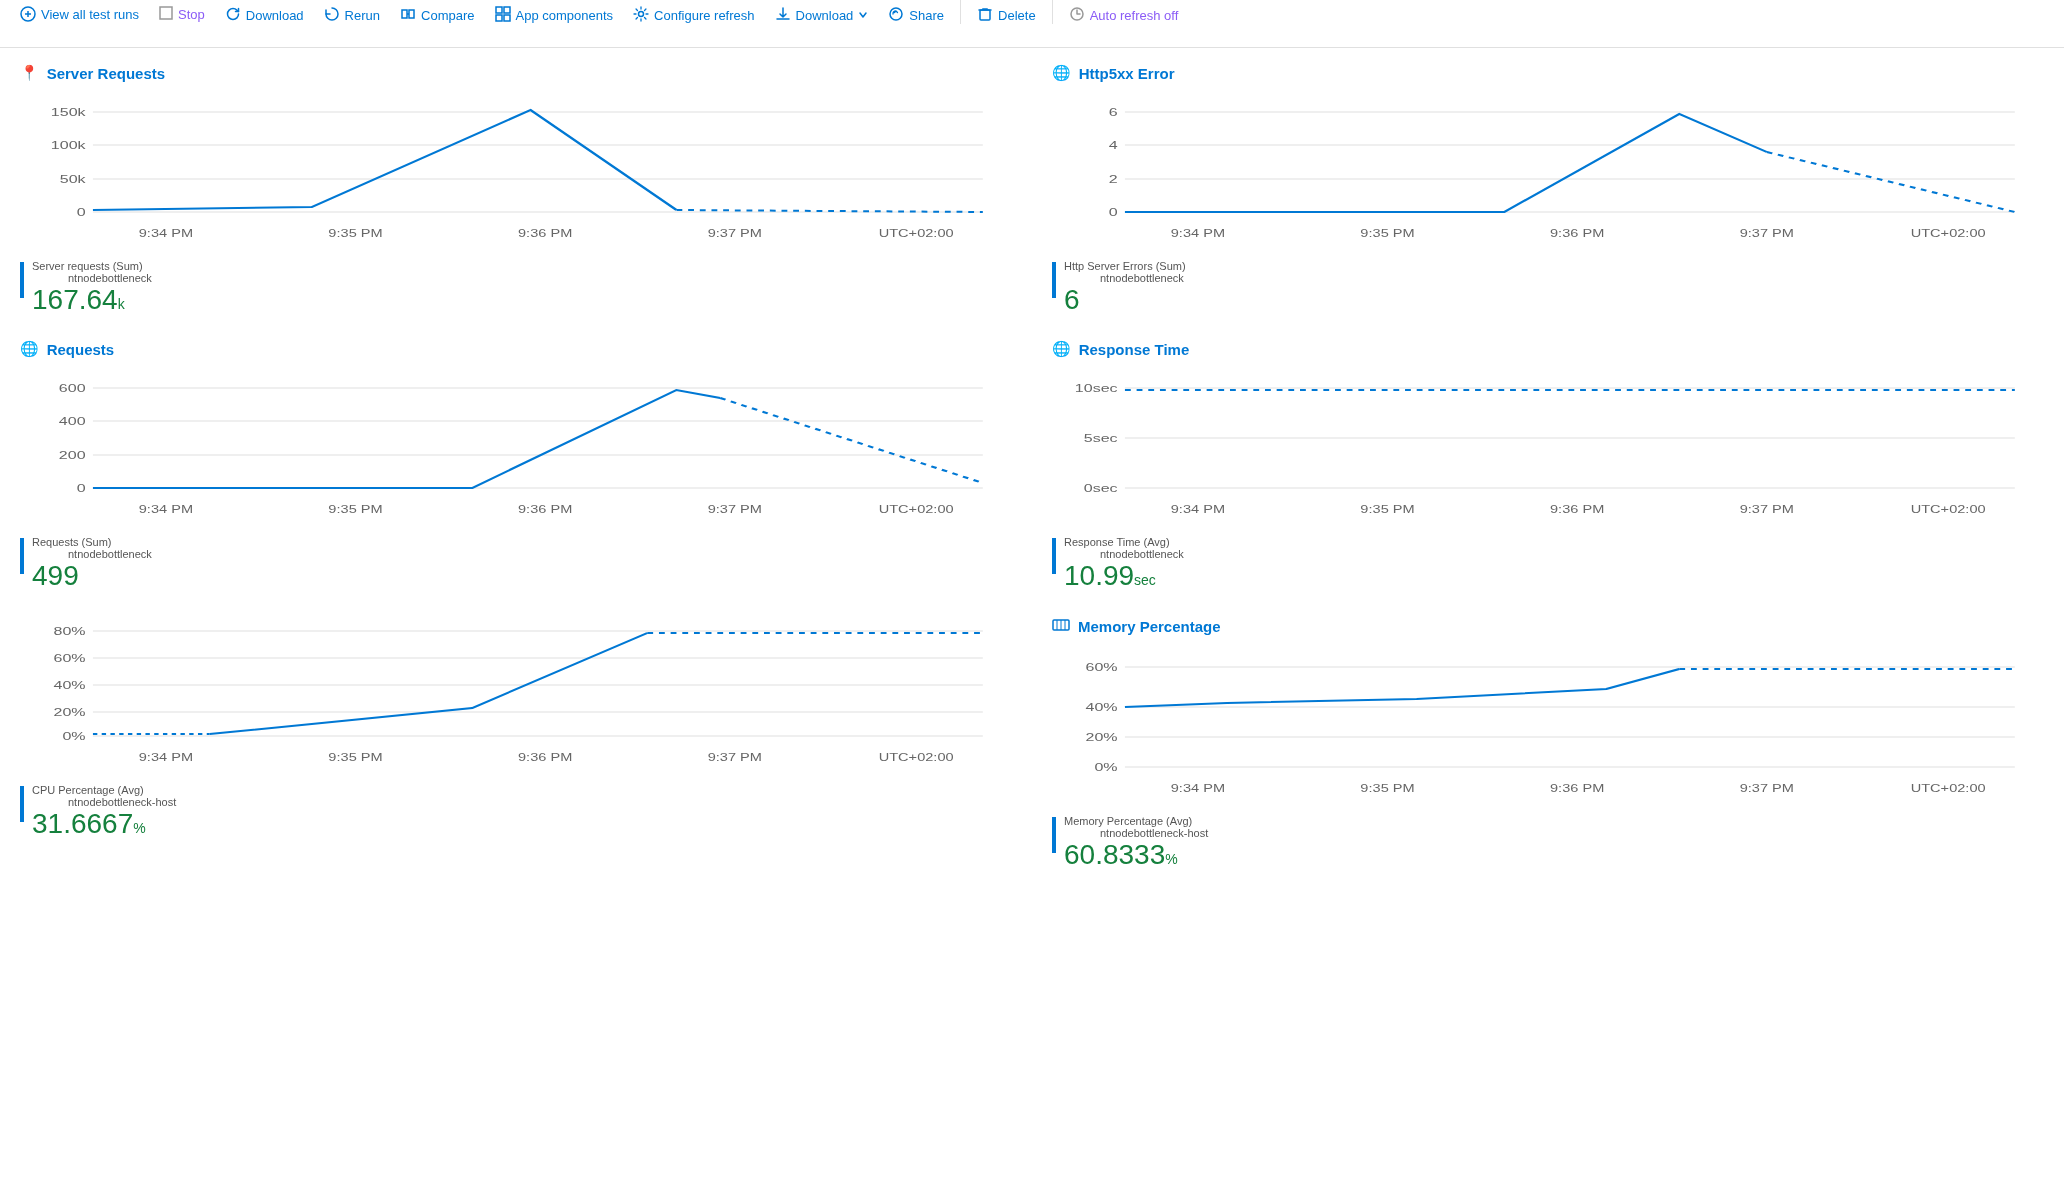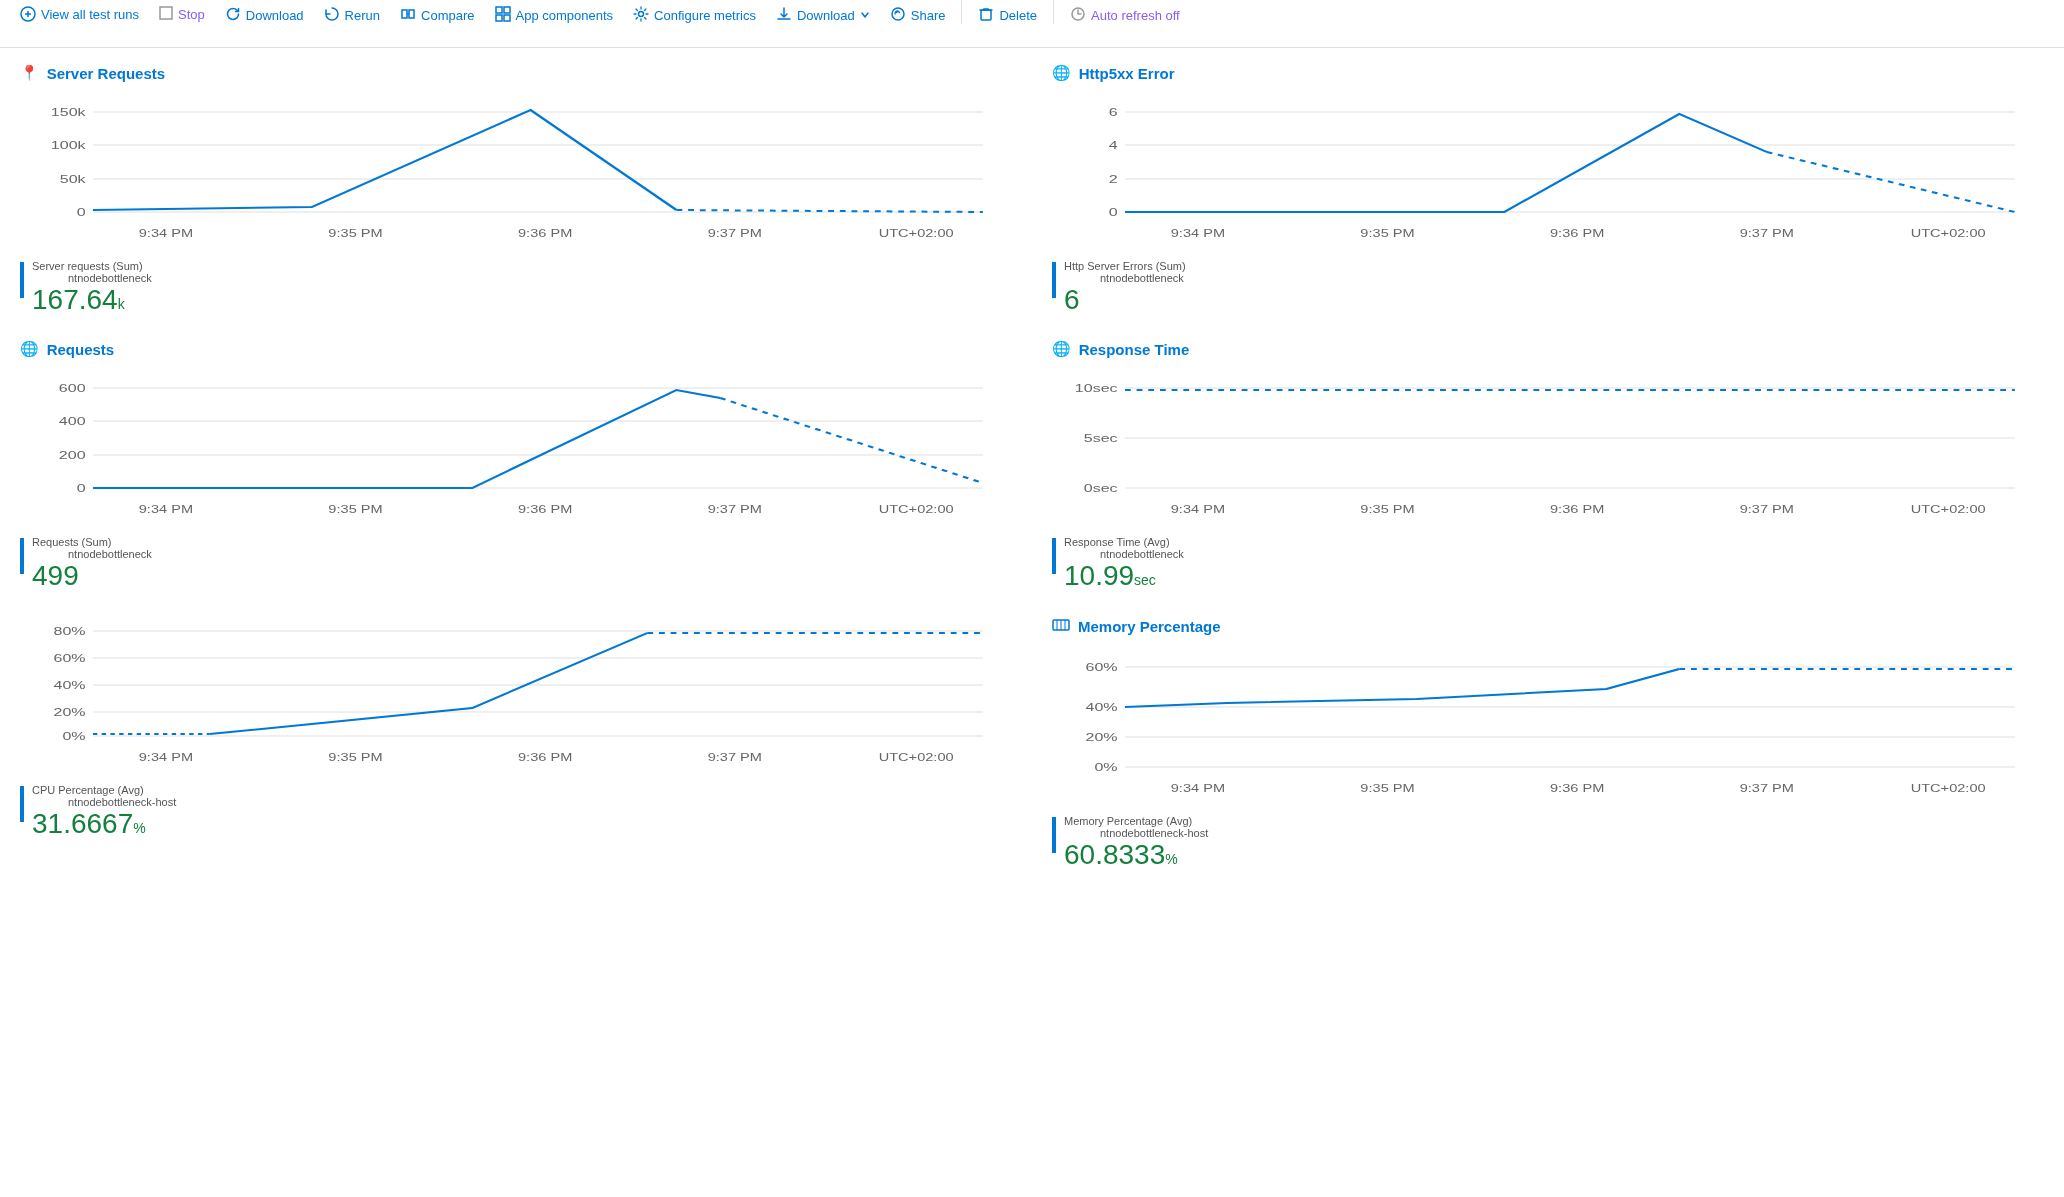--- a/index.html
+++ b/index.html
@@ -146,21 +146,21 @@
     <span>App components</span>
   </button>
 
   <button class="toolbar-btn">
     <span>
       <svg width="16" height="16" viewBox="0 0 16 16" fill="none">
           <circle cx="8" cy="8" r="2.5" stroke="#0078d4" stroke-width="1.5"></circle>
           <path d="M8 1v2M8 13v2M1 8h2M13 8h2M3.05 3.05l1.41 1.41M11.54 11.54l1.41 1.41M3.05 12.95l1.41-1.41M11.54 4.46l1.41-1.41" stroke="#0078d4" stroke-width="1.3" stroke-linecap="round"></path>
         </svg>
     </span>
-    <span>Configure metrics</span>
+    <span>Configure refresh</span>
   </button>
 
   <button class="toolbar-btn">
     <span>
       <svg width="16" height="16" viewBox="0 0 16 16" fill="none">
           <path d="M8 2v9M5 8l3 3 3-3" stroke="#0078d4" stroke-width="1.5" stroke-linecap="round" stroke-linejoin="round"></path>
           <path d="M2 13h12" stroke="#0078d4" stroke-width="1.5" stroke-linecap="round"></path>
         </svg>
     </span>
     <span>Download</span>

